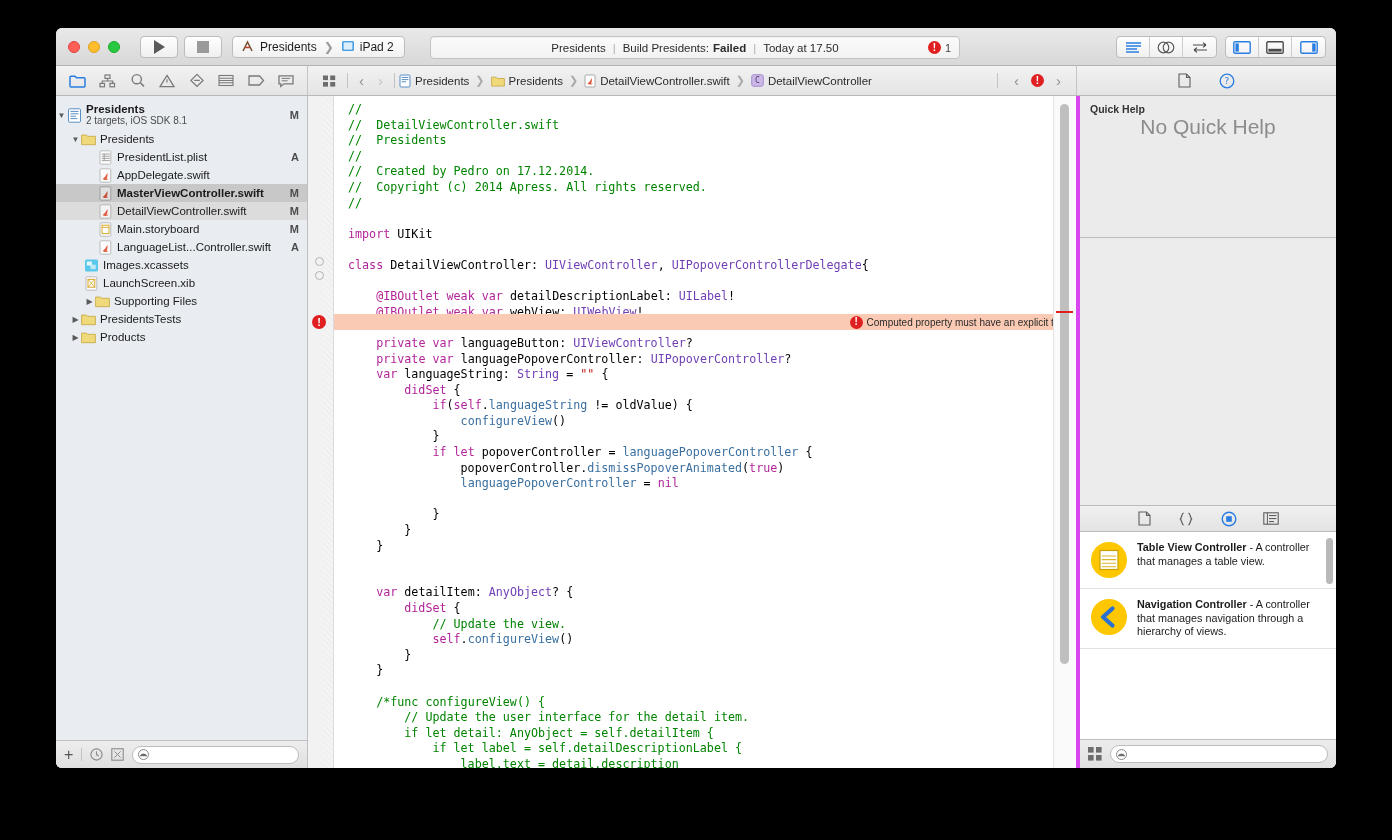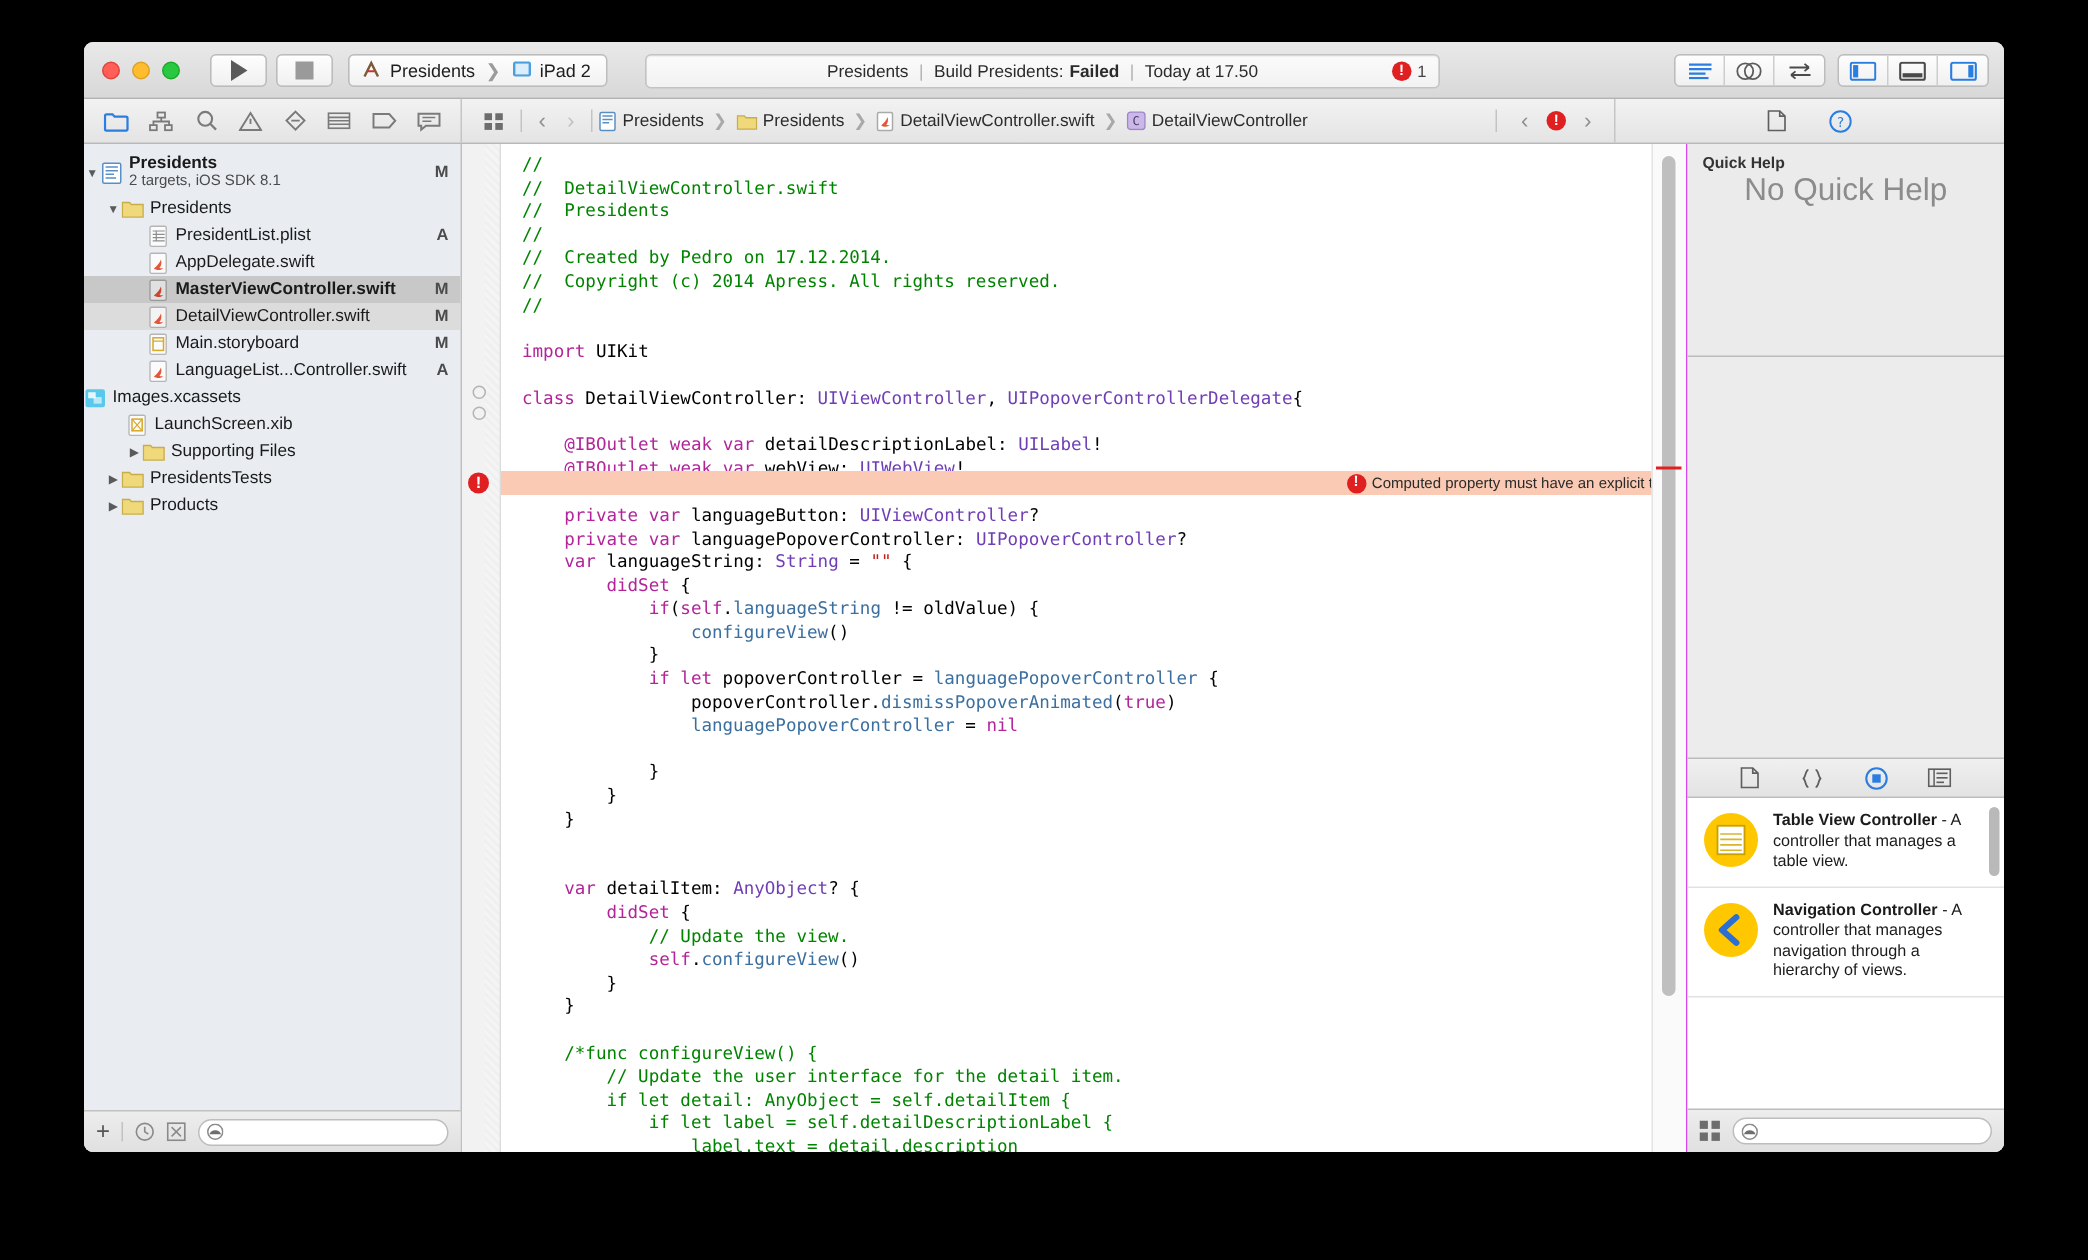--- a/index.html
+++ b/index.html
@@ -208,22 +208,22 @@
     position: absolute; right: 3px; top: 215px; width: 17px; height: 2px;
     background: #e02020;
   }
   #scroll-track {
     position: absolute; right: 0; top: 0; width: 23px; height: 100%;
     background: #fafafa; border-left: 1px solid #e4e4e4;
   }
 
   
   #inspector {
-    width: 212px; background: #ececec;
-    border-left: 1px solid #d946ef;
+    width: 260px; background: #ececec;
+    border-left: 4px solid #d946ef;
     display: flex; flex-direction: column;
   }
   #quickhelp {
     height: 142px; border-bottom: 1px solid #bcbcbc;
     background: #ebebeb; padding: 7px 10px;
   }
   #qh-title { font-size: 10.5px; font-weight: bold; color: #333; }
   #qh-empty {
     text-align: center; color: #8c8c8c; font-size: 21px;
   }
@@ -554,21 +554,21 @@
 
         <div class="row" style="padding-left:42px">
           <svg class="ficon" viewBox="0 0 13 15">
             <rect x="1" y=".8" width="10.8" height="13.4" rx="1" fill="#fbfbfb" stroke="#b5b5b5" stroke-width=".9"></rect>
             <path d="M3.6 11c2.2-1.5 3.9-3.9 4.7-6 .6 2.1.3 4.3-1 5.6 1.1.5 2.2.2 2.6 0-1.1 1.5-4.2 2-6.3.4z" fill="#e2563a"></path>
           </svg>
           <span class="rlabel">LanguageList...Controller.swift</span>
           <span class="rstate">A</span>
         </div>
 
-        <div class="row" style="">
+        <div class="row" style="padding-left:28px">
           <svg class="ficon" viewBox="0 0 15 14">
             <rect x="1" y="1" width="13" height="12" rx="1.5" fill="#5ac8ea"></rect>
             <rect x="2.8" y="3" width="5" height="4" fill="#fff" opacity=".85"></rect>
             <rect x="6.4" y="6.2" width="5.4" height="4.4" fill="#fff" opacity=".6"></rect>
           </svg>
           <span class="rlabel">Images.xcassets</span>
           <span class="rstate"></span>
         </div>
 
         <div class="row" style="padding-left:28px">

